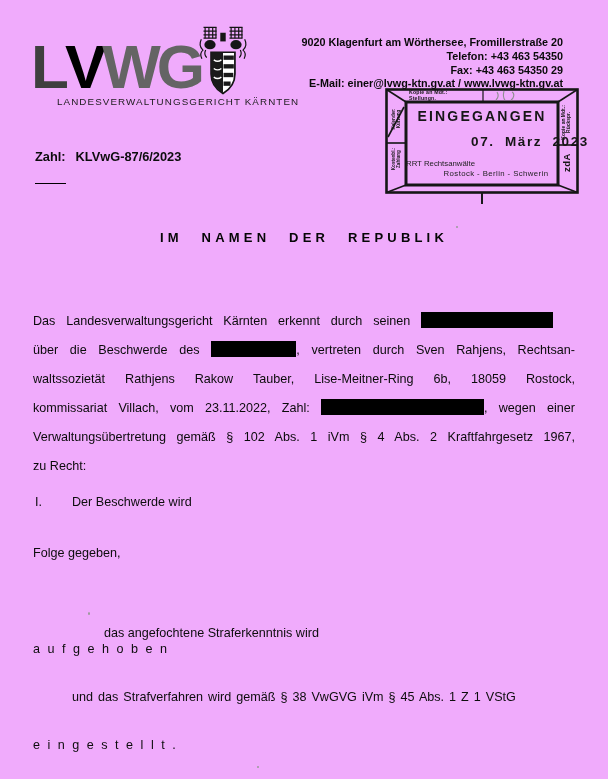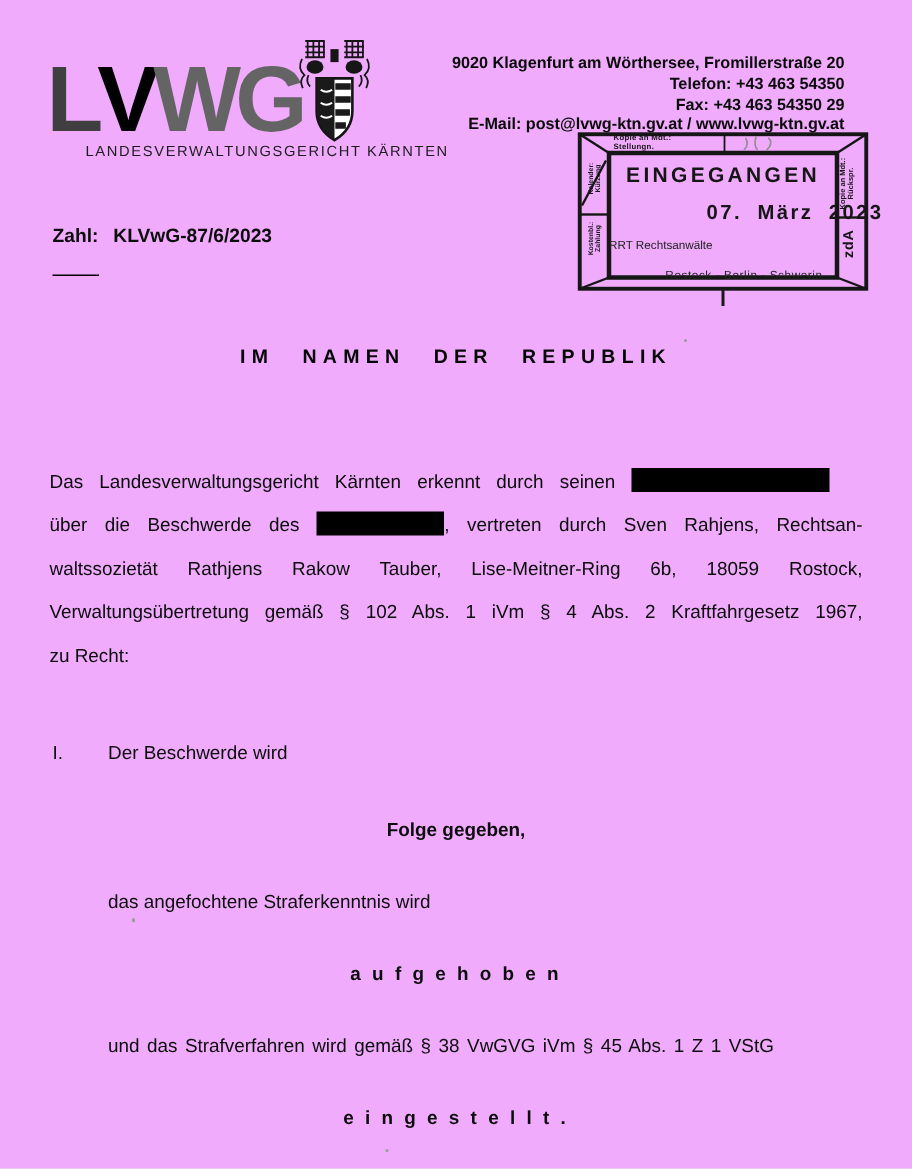--- a/index.html
+++ b/index.html
@@ -26,21 +26,21 @@
   .stamp svg.frame { position:absolute; left:0; top:0; overflow:visible; }
   .stamp-copy { position:absolute; left:24px; top:2px; font-size:5.2px; line-height:5.6px;
                 font-weight:600; letter-spacing:0.2px; }
   .stamp-title { position:absolute; left:21px; top:20px; width:152px; text-align:center;
                  font-size:14px; font-weight:800; letter-spacing:2.2px; }
   .stamp-date  { position:absolute; left:21px; top:46px; width:152px; text-align:center;
                  font-size:13.5px; font-weight:600; letter-spacing:1.6px; word-spacing:5px;padding-left:48px; }
   .stamp-firm  { position:absolute; left:21px; top:71px; width:152px; 
                  font-size:7.8px; color:#232323; }
   .stamp-cities{ position:absolute; left:21px; top:81px; width:180px; text-align:center;
-                 font-size:7.8px; letter-spacing:0.4px; color:#232323;margin-top:10px; }
+                 font-size:7.8px; letter-spacing:0.4px; color:#232323; }
   .rot { position:absolute; transform:rotate(-90deg); transform-origin:center;
          text-align:center; white-space:nowrap; }
   .rot-rt { width:40px; left:161px; top:29px; font-size:5px; line-height:5.4px; font-weight:600; }
   .rot-rb { width:34px; left:164px; top:69px; font-size:9.5px; font-weight:700; letter-spacing:0.5px; }
   .rot-lt { width:34px; left:-6px; top:26px; font-size:4.6px; line-height:5px; font-weight:600; }
   .rot-lb { width:34px; left:-6px; top:66px; font-size:4.6px; line-height:5px; font-weight:600; }
   .stamp-tick { position:absolute; left:96px; top:105px; width:2px; height:11px; background:#1a1a1a; }
   
   .ref { position:absolute; left:35px; top:149px; font-size:12.8px; font-weight:700; white-space:nowrap; }
   .ref-label { border-bottom:1.6px solid #000; padding-bottom:19px; display:inline-block; }
@@ -53,27 +53,27 @@
   .body-par { position:absolute; left:33px; top:307px; width:542px;
               font-size:12.6px; line-height:29px; color:#0b0b0b; }
   .jline { text-align:justify; text-align-last:justify; height:29px; white-space:nowrap; }
   .jline.l1 { padding-right:22px; }
   .pline { text-align:left; height:29px; }
   .redact { display:inline-block; background:#000; height:16px; vertical-align:-3px; }
   .red1 { width:132px; } .red2 { width:85px; } .red3 { width:163px; }
   
   .rule-item { position:absolute; left:35px; top:495px; font-size:12.6px; white-space:nowrap; }
   .rule-num  { display:inline-block; width:37px; }
-  .center-line { position:absolute; left:33px; width:542px; text-align:center;
-                 font-size:12.6px; font-weight:700; white-space:nowrap; }
+  .center-line { position:absolute; left:33px; width:542px; 
+                 font-size:12.6px; font-weight:400; white-space:nowrap; }
   .c1 { top:546px; }
   .c2 { top:642px; letter-spacing:2px; }
   .c3 { top:738px; letter-spacing:2px; }
   .left-line { position:absolute; left:72px; font-size:12.6px; white-space:nowrap; }
-  .d1 { top:594px; }
+  .d1 { top:626px;margin-left:32px; }
   .d2 { top:690px; word-spacing:1.5px; }
   
   .speck { position:absolute; background:#9a9a9a; border-radius:50%; }
 </style>
 </head>
 <body>
 
 <div class="page">
 
   <div class="logo-word"><span class="logo-l">L</span><span class="logo-v">V</span><span class="logo-wg">WG</span></div>
@@ -105,21 +105,21 @@
       <rect x="24.5" y="51" width="6.5" height="4"></rect>
     </g>
   </svg>
 
   <div class="logo-sub">LANDESVERWALTUNGSGERICHT KÄRNTEN</div>
 
   <div class="contact">
     <div>9020 Klagenfurt am Wörthersee, Fromillerstraße 20</div>
     <div>Telefon: +43 463 54350</div>
     <div>Fax: +43 463 54350 29</div>
-    <div>E-Mail: post@lvwg-ktn.gv.at / www.lvwg-ktn.gv.at</div>
+    <div>E-Mail: einer@lvwg-ktn.gv.at / www.lvwg-ktn.gv.at</div>
   </div>
 
   <div class="stamp">
     <svg class="frame" width="194" height="120" viewBox="0 0 194 120">
       <rect x="1.5" y="1.5" width="191" height="103" fill="none" stroke="#161616" stroke-width="2.6"></rect>
       <rect x="21" y="14" width="152" height="83" fill="none" stroke="#161616" stroke-width="3"></rect>
       <g stroke="#161616" stroke-width="1.6" fill="none">
         <path d="M1.5 1.5 L21 14"></path>
         <path d="M192.5 1.5 L173 14"></path>
         <path d="M1.5 104.5 L21 97"></path>
@@ -162,20 +162,21 @@
   <div class="ref">
     <span class="ref-label">Zahl:</span><span class="ref-value">KLVwG-87/6/2023</span>
   </div>
 
   <div class="doc-title">IM NAMEN DER REPUBLIK</div>
 
   <div class="body-par">
     <div class="jline l1"><span>Das Landesverwaltungsgericht Kärnten erkennt durch seinen</span> <span class="redact red1"></span></div>
     <div class="jline"><span>über die Beschwerde des</span> <span class="redact red2"></span><span>, vertreten durch Sven Rahjens, Rechtsan-</span></div>
     <div class="jline">waltssozietät Rathjens Rakow Tauber, Lise-Meitner-Ring 6b, 18059 Rostock,</div>
+    <div class="jline"><span>kommissariat Villach, vom 23.11.2022, Zahl:</span> <span class="redact red3"></span><span>, wegen einer</span></div>
     <div class="jline">Verwaltungsübertretung gemäß § 102 Abs. 1 iVm § 4 Abs. 2 Kraftfahrgesetz 1967,</div>
     <div class="pline">zu Recht:</div>
   </div>
 
   <div class="rule-item">
     <span class="rule-num">I.</span><span>Der Beschwerde wird</span>
   </div>
   <div class="center-line c1">Folge gegeben,</div>
   <div class="left-line d1">das angefochtene Straferkenntnis wird</div>
   <div class="center-line c2">a u f g e h o b e n</div>

